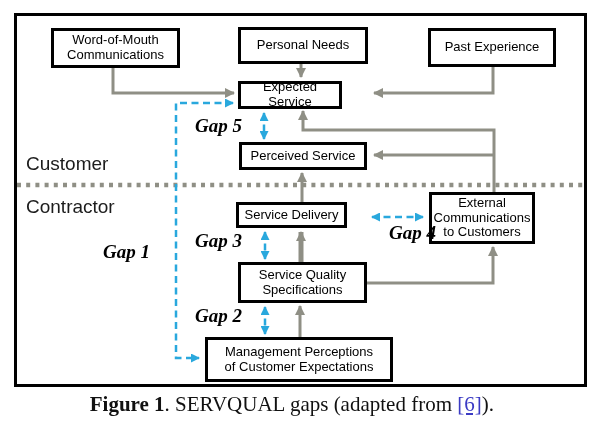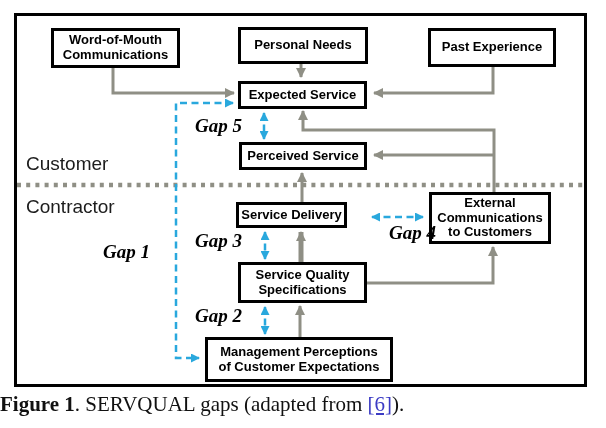--- a/index.html
+++ b/index.html
@@ -9,33 +9,33 @@
   }
   #frame{
     position:absolute;left:14px;top:13px;width:573px;height:374px;
     border:3px solid #000;box-sizing:border-box;background:transparent;
   }
   #wires{position:absolute;left:0;top:0;width:606px;height:428px;z-index:1;}
   .box{
     position:absolute;z-index:2;box-sizing:border-box;
     border:3px solid #000;background:#fff;
     display:flex;align-items:center;justify-content:center;
-    text-align:center;font-weight:bold;font-size:13px;line-height:1.12;
+    text-align:center;font-weight:normal;font-size:13px;line-height:1.12;
     color:#000;white-space:pre-line;
   }
   .zone-label{
     position:absolute;z-index:2;font-size:19px;color:#1c1c1c;
     font-family:"Liberation Sans",sans-serif;
   }
   .gap-label{
     position:absolute;z-index:3;font-family:"Liberation Serif",serif;
     font-weight:bold;font-style:italic;font-size:19px;color:#000000;
   }
   #caption{
-    position:absolute;left:0;top:392px;width:494px;text-align:left;z-index:2;
+    position:absolute;left:0;top:392px;width:494px;text-align:right;z-index:2;
     font-family:"Liberation Serif",serif;font-size:21px;color:#111;
   }
   #caption .fig-label{font-weight:bold;}
   #caption a{color:#3b3bc4;text-decoration:underline;cursor:pointer;}
 </style>
 </head>
 <body>
 
 <div id="stage">
 
@@ -74,33 +74,33 @@
     </g>
   </svg>
 
   <div class="box" style="left:51px;top:28px;width:129px;height:40px">Word-of-Mouth
 Communications</div>
 
   <div class="box" style="left:238px;top:27px;width:130px;height:37px">Personal Needs</div>
 
   <div class="box" style="left:428px;top:28px;width:128px;height:39px">Past Experience</div>
 
-  <div class="box" style="left:238px;top:81px;width:129px;height:28px">Expected Service</div>
+  <div class="box" style="left:238px;top:81px;width:104px;height:28px">Expected Service</div>
 
   <div class="box" style="left:239px;top:142px;width:128px;height:28px">Perceived Service</div>
 
   <div class="box" style="left:236px;top:202px;width:111px;height:26px">Service Delivery</div>
 
   <div class="box" style="left:238px;top:262px;width:129px;height:41px">Service Quality
 Specifications</div>
 
   <div class="box" style="left:205px;top:337px;width:188px;height:45px">Management Perceptions
 of Customer Expectations</div>
 
-  <div class="box" style="left:429px;top:192px;width:122px;height:52px">External
+  <div class="box" style="left:429px;top:192px;width:106px;height:52px">External
 Communications
 to Customers</div>
 
   <div class="zone-label" style="left:26px;top:153px">Customer</div>
   <div class="zone-label" style="left:26px;top:196px">Contractor</div>
 
   <div class="gap-label" style="left:195px;top:115px">Gap 5</div>
   <div class="gap-label" style="left:103px;top:241px">Gap 1</div>
   <div class="gap-label" style="left:195px;top:230px">Gap 3</div>
   <div class="gap-label" style="left:195px;top:305px">Gap 2</div>

